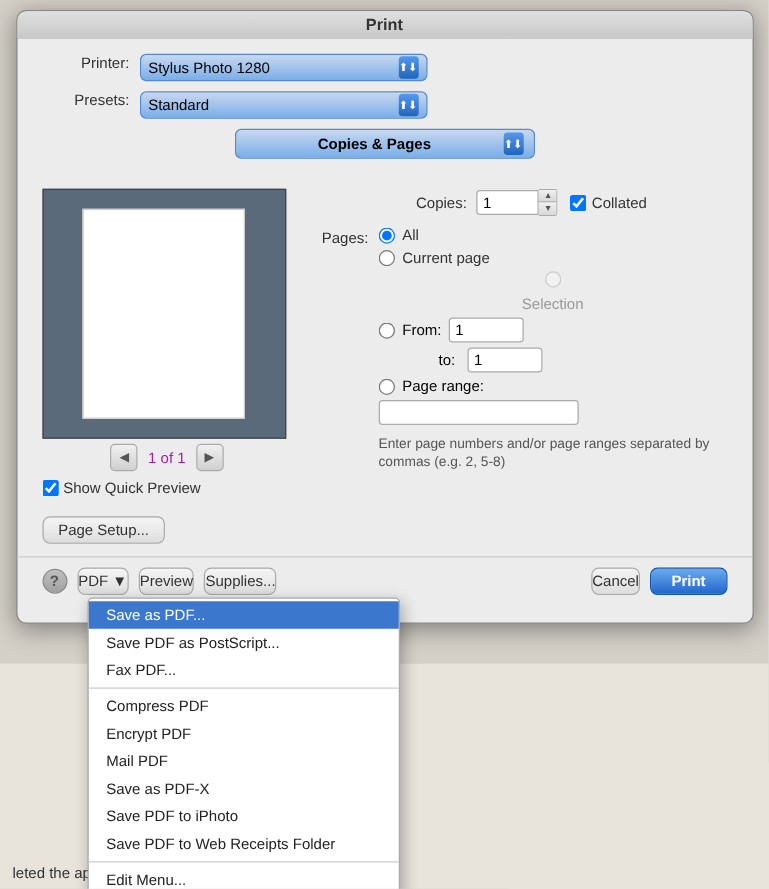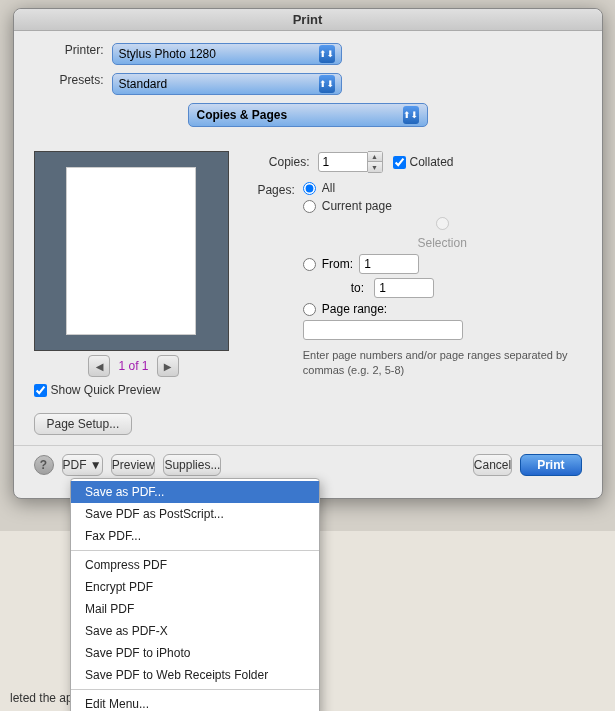--- a/index.html
+++ b/index.html
@@ -96,21 +96,21 @@
       width: 240px;
       height: 24px;
       cursor: pointer;
       margin: 0 auto;
     }
     .section-select .select-text {
       flex: 1;
       font-size: 12px;
       font-weight: bold;
       color: #000;
-      text-align: left;
+      text-align: center;
     }
     .section-select .select-arrow {
       width: 16px;
       height: 18px;
       background: linear-gradient(to bottom, #5599ee, #2266bb);
       border-radius: 3px;
       display: flex;
       align-items: center;
       justify-content: center;
       color: white;
@@ -184,20 +184,21 @@
     }
 
     
     .options-area {
       flex: 1;
     }
     .option-row {
       display: flex;
       align-items: center;
       margin-bottom: 8px;
+      justify-content: center;
     }
     .option-label {
       width: 60px;
       text-align: right;
       margin-right: 8px;
       font-size: 12px;
       color: #333;
     }
     .spinner-input {
       display: flex;

